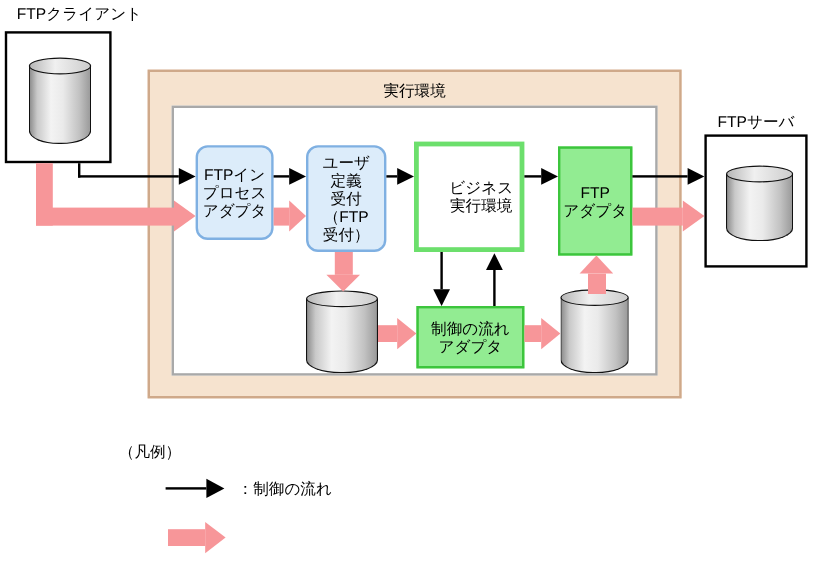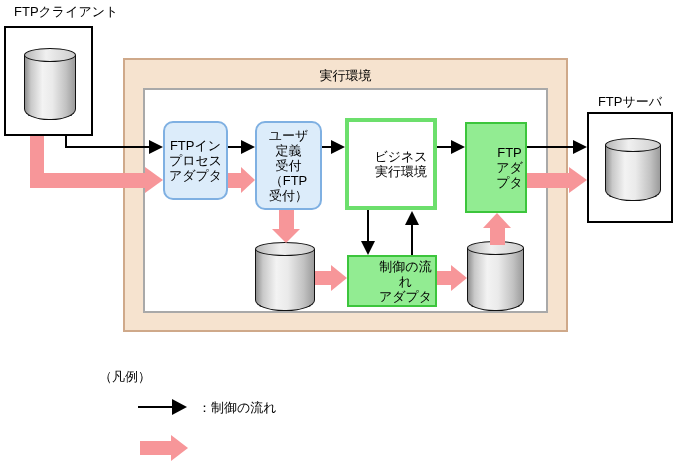--- a/index.html
+++ b/index.html
@@ -8,21 +8,21 @@
   .frame{position:absolute;box-sizing:border-box;}
   .beige{background:var(--beige-fill);border:2px solid var(--beige-border);}
   .grayframe{background:#fff;border:2px solid var(--gray-border);}
   .blackbox{background:#fff;border:2px solid #000;}
   .title{position:absolute;text-align:center;font-size:13px;line-height:14px;}
   .lbl{position:absolute;font-size:13px;line-height:15px;white-space:nowrap;}
   .node{position:absolute;box-sizing:border-box;display:flex;flex-direction:column;
         justify-content:center;align-items:center;text-align:center;
         font-size:13px;line-height:15px;}
   .bluenode{background:var(--blue-fill);border:2px solid var(--blue-border);border-radius:10px;}
-  .greennode{background:var(--green-fill);border:2px solid var(--green-border);padding-left:27px;}
+  .greennode{background:var(--green-fill);border:2px solid var(--green-border);}
   .biznode{background:#fff;border:4px solid var(--green-border-light);padding-left:20px;}
   
   .hline{position:absolute;height:2px;background:#000;}
   .vline{position:absolute;width:2px;background:#000;}
   .head-r{position:absolute;width:0;height:0;border-top:7px solid transparent;
           border-bottom:7px solid transparent;border-left:14px solid #000;}
   .head-r.sm{border-top-width:8px;border-bottom-width:8px;border-left-width:15px;}
   .head-d{position:absolute;width:0;height:0;border-left:7px solid transparent;
           border-right:7px solid transparent;border-top:14px solid #000;}
   .head-u{position:absolute;width:0;height:0;border-left:7px solid transparent;

